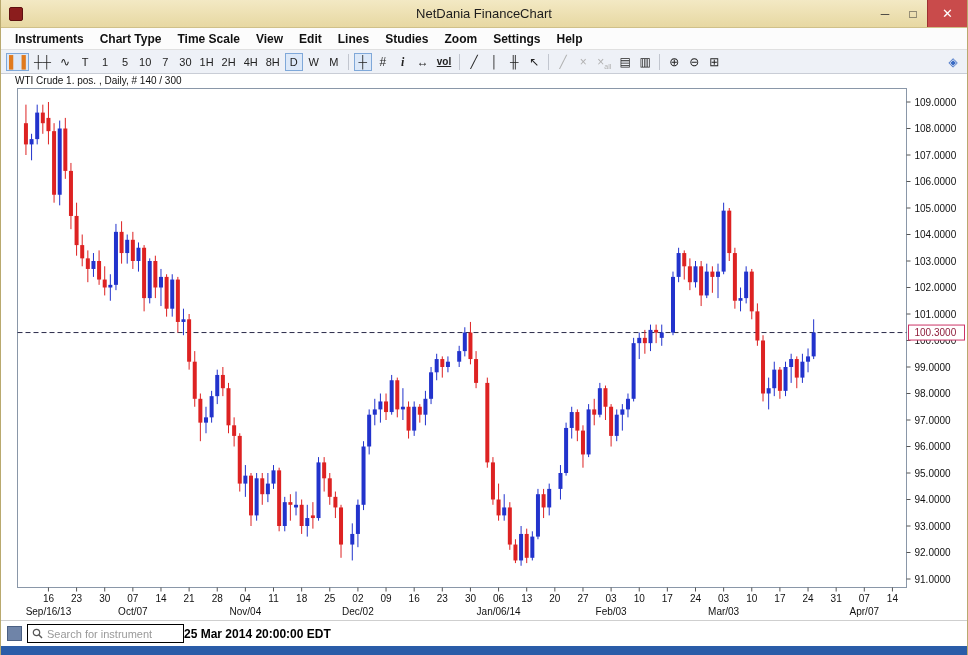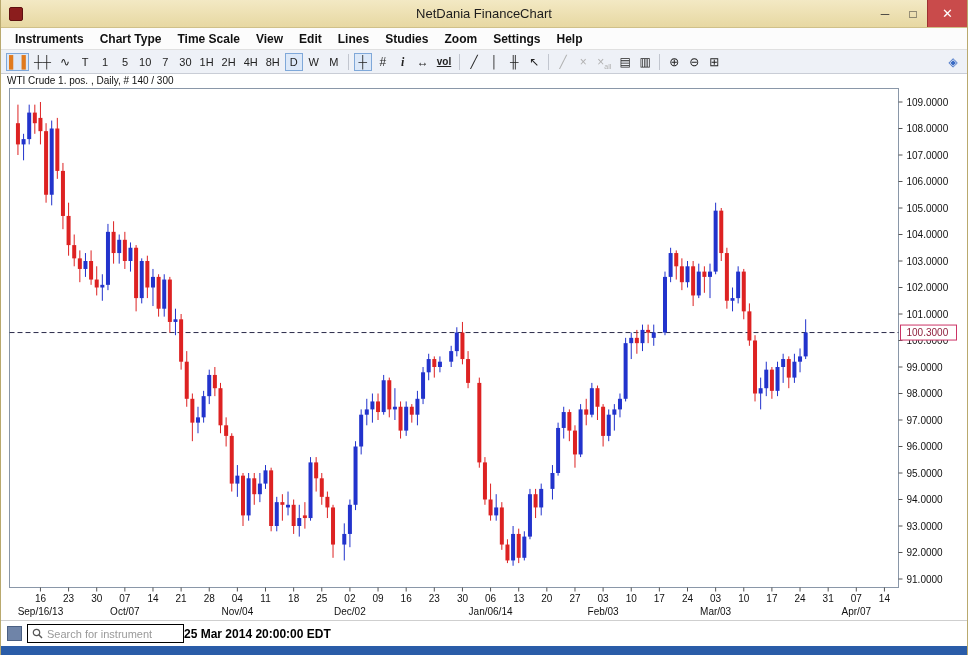--- a/index.html
+++ b/index.html
@@ -25,21 +25,21 @@
   .tbtn.glyph { font-size: 12px; }
   .tbtn.selected { background: #dce8f8; border: 1px solid #7fa8d9; }
   .tbtn.disabled { color: #b0b0b0; }
   .tbtn .sub { font-size: 7px; vertical-align: sub; }
   .tbtn.vol { font-size: 10px; font-weight: bold; text-decoration: underline; }
   .tbtn.info { font-style: italic; font-family: "Liberation Serif", serif; font-weight: bold; }
   .tb-sep { width: 1px; height: 16px; background: #c2c6cf; margin: 0 4px; }
   .tb-right { margin-left: auto; }
 
   
-  .chart-wrap { flex: 0 0 auto; background: #fff; }
+  .chart-wrap { flex: 0 0 auto; background: #fff; margin-left: 8px; }
   .chart-label { height: 14px; font-size: 10px; color: #111; padding-left: 6px; line-height: 14px; background: #fff; }
   svg { display: block; background: #fff; }
   .axis-label { font: 10px "Liberation Sans", sans-serif; fill: #111; }
   .marker-label { font: 10px "Liberation Sans", sans-serif; fill: #8e1f3c; }
 
   
   .statusbar { height: 26px; border-top: 1px solid #cfcfcf; display: flex; align-items: center; padding: 0 6px; background: #fff; flex: 0 0 auto; }
   .corner-icon { width: 15px; height: 15px; background: #6f84a8; border: 1px solid #4a5f83; margin-right: 5px; }
   .searchbox { width: 157px; height: 19px; border: 1px solid #000000; background: #fff; display: flex; align-items: center; padding: 0 4px; }
   .searchbox input { border: none; outline: none; flex: 1; font-size: 11px; color: #333; font-family: "Liberation Sans", sans-serif; min-width: 0; background: transparent; }

